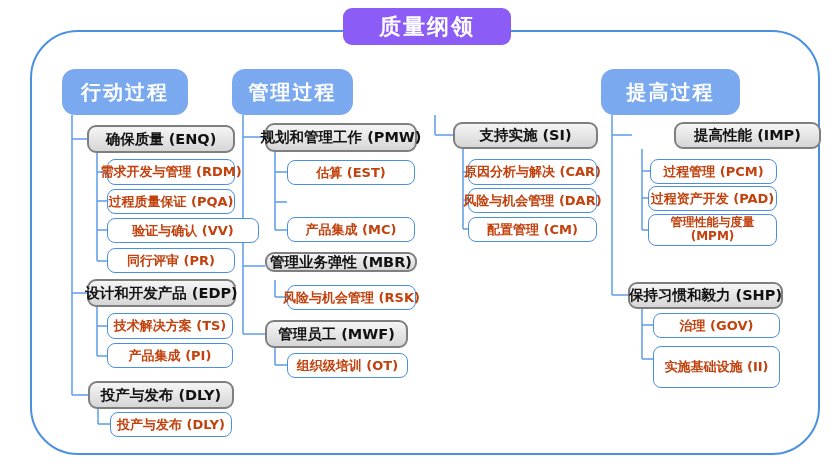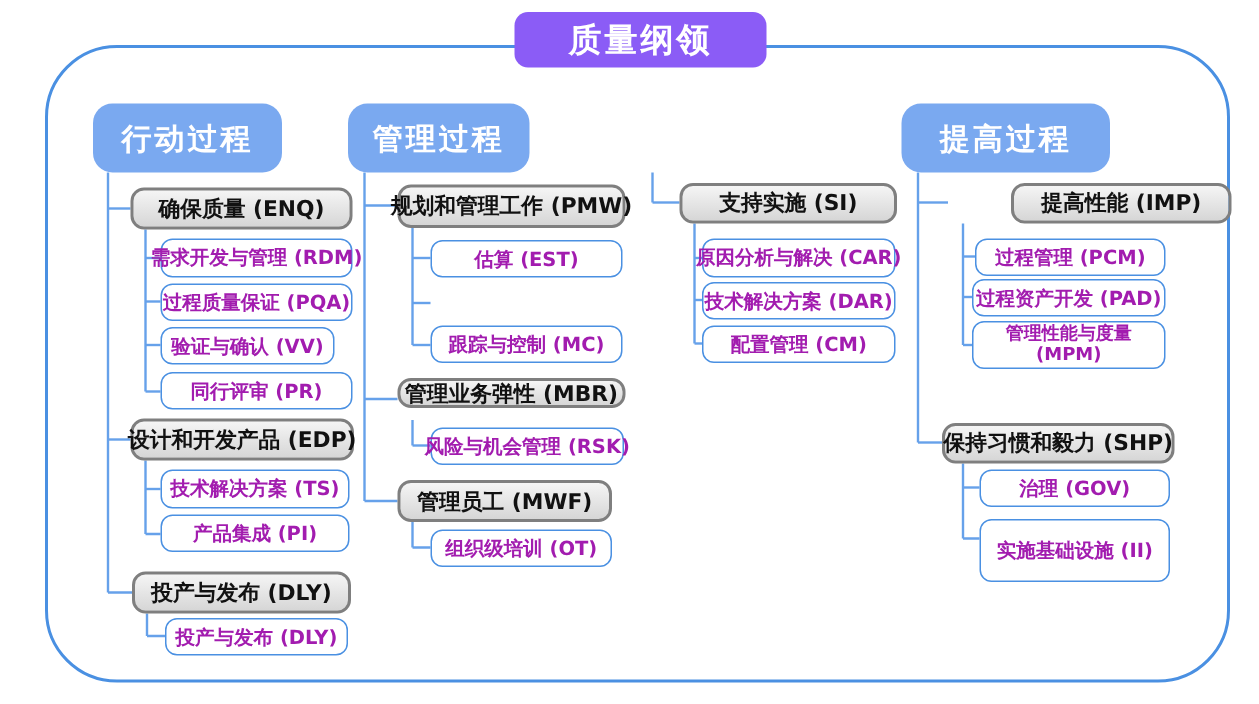--- a/index.html
+++ b/index.html
@@ -27,21 +27,21 @@
   }
   .gray-box {
     position:absolute; background:linear-gradient(#f5f5f5,#d6d6d6);
     border:2px solid #7f7f7f; border-radius:9px; color:#111111;
     font-size:14.5px; font-weight:bold;
     display:flex; align-items:center; justify-content:center; z-index:4;
     box-sizing:border-box; white-space:nowrap;
   }
   .item-box {
     position:absolute; background:#ffffff; border:1.5px solid #4a90e2;
-    border-radius:8px; color:#a21caf; font-size:13px; font-weight:bold;
+    border-radius:8px; color:#c2410c; font-size:13px; font-weight:bold;
     display:flex; align-items:center; justify-content:center; z-index:4;
     box-sizing:border-box; white-space:nowrap;
   }
   .item-box.two-line {
     white-space:normal; text-align:center; line-height:1.15; font-size:12px;
     padding:0 4px;
   }
 </style>
 </head>
 <body>
@@ -103,43 +103,43 @@
 
   <div class="title-box">质量纲领</div>
 
   <div class="col-header" style="left:62px;top:69px;width:126px;">行动过程</div>
   <div class="col-header" style="left:232px;top:69px;width:121px;">管理过程</div>
   <div class="col-header" style="left:601px;top:69px;width:139px;">提高过程</div>
 
   <div class="gray-box" style="left:87px;top:125px;width:148px;height:28px;">确保质量 (ENQ)</div>
   <div class="item-box" style="left:107px;top:159px;width:128px;height:26px;">需求开发与管理 (RDM)</div>
   <div class="item-box" style="left:107px;top:189px;width:128px;height:25px;">过程质量保证 (PQA)</div>
-  <div class="item-box" style="left:107px;top:218px;width:116px;height:25px;">验证与确认 (VV)</div>
+  <div class="item-box" style="left:107px;top:218px;width:152px;height:25px;">验证与确认 (VV)</div>
   <div class="item-box" style="left:107px;top:248px;width:128px;height:25px;">同行评审 (PR)</div>
 
   <div class="gray-box" style="left:87px;top:279px;width:149px;height:28px;">设计和开发产品 (EDP)</div>
   <div class="item-box" style="left:107px;top:313px;width:126px;height:26px;">技术解决方案 (TS)</div>
   <div class="item-box" style="left:107px;top:343px;width:126px;height:25px;">产品集成 (PI)</div>
 
   <div class="gray-box" style="left:88px;top:381px;width:146px;height:28px;">投产与发布 (DLY)</div>
   <div class="item-box" style="left:110px;top:412px;width:122px;height:25px;">投产与发布 (DLY)</div>
 
   <div class="gray-box" style="left:265px;top:123px;width:152px;height:29px;">规划和管理工作 (PMW)</div>
   <div class="item-box" style="left:287px;top:160px;width:128px;height:25px;">估算 (EST)</div>
-  <div class="item-box" style="left:287px;top:217px;width:128px;height:25px;">跟踪与控制 (MC)</div>
+  <div class="item-box" style="left:287px;top:217px;width:128px;height:25px;">产品集成 (MC)</div>
 
   <div class="gray-box" style="left:265px;top:252px;width:152px;height:20px;">管理业务弹性 (MBR)</div>
   <div class="item-box" style="left:287px;top:285px;width:129px;height:25px;">风险与机会管理 (RSK)</div>
 
   <div class="gray-box" style="left:265px;top:320px;width:143px;height:28px;">管理员工 (MWF)</div>
   <div class="item-box" style="left:287px;top:353px;width:121px;height:25px;">组织级培训 (OT)</div>
 
   <div class="gray-box" style="left:453px;top:122px;width:145px;height:27px;">支持实施 (SI)</div>
   <div class="item-box" style="left:468px;top:159px;width:129px;height:26px;">原因分析与解决 (CAR)</div>
-  <div class="item-box" style="left:468px;top:188px;width:129px;height:25px;">技术解决方案 (DAR)</div>
+  <div class="item-box" style="left:468px;top:188px;width:129px;height:25px;">风险与机会管理 (DAR)</div>
   <div class="item-box" style="left:468px;top:217px;width:129px;height:25px;">配置管理 (CM)</div>
 
   <div class="gray-box" style="left:632px;top:122px;width:147px;height:27px;margin-left:42px;">提高性能 (IMP)</div>
   <div class="item-box" style="left:650px;top:159px;width:127px;height:25px;">过程管理 (PCM)</div>
   <div class="item-box" style="left:648px;top:186px;width:129px;height:25px;">过程资产开发 (PAD)</div>
   <div class="item-box two-line" style="left:648px;top:214px;width:129px;height:32px;">管理性能与度量 (MPM)</div>
 
   <div class="gray-box" style="left:628px;top:282px;width:155px;height:27px;">保持习惯和毅力 (SHP)</div>
   <div class="item-box" style="left:653px;top:313px;width:127px;height:25px;">治理 (GOV)</div>
   <div class="item-box" style="left:653px;top:346px;width:127px;height:42px;">实施基础设施 (II)</div>

